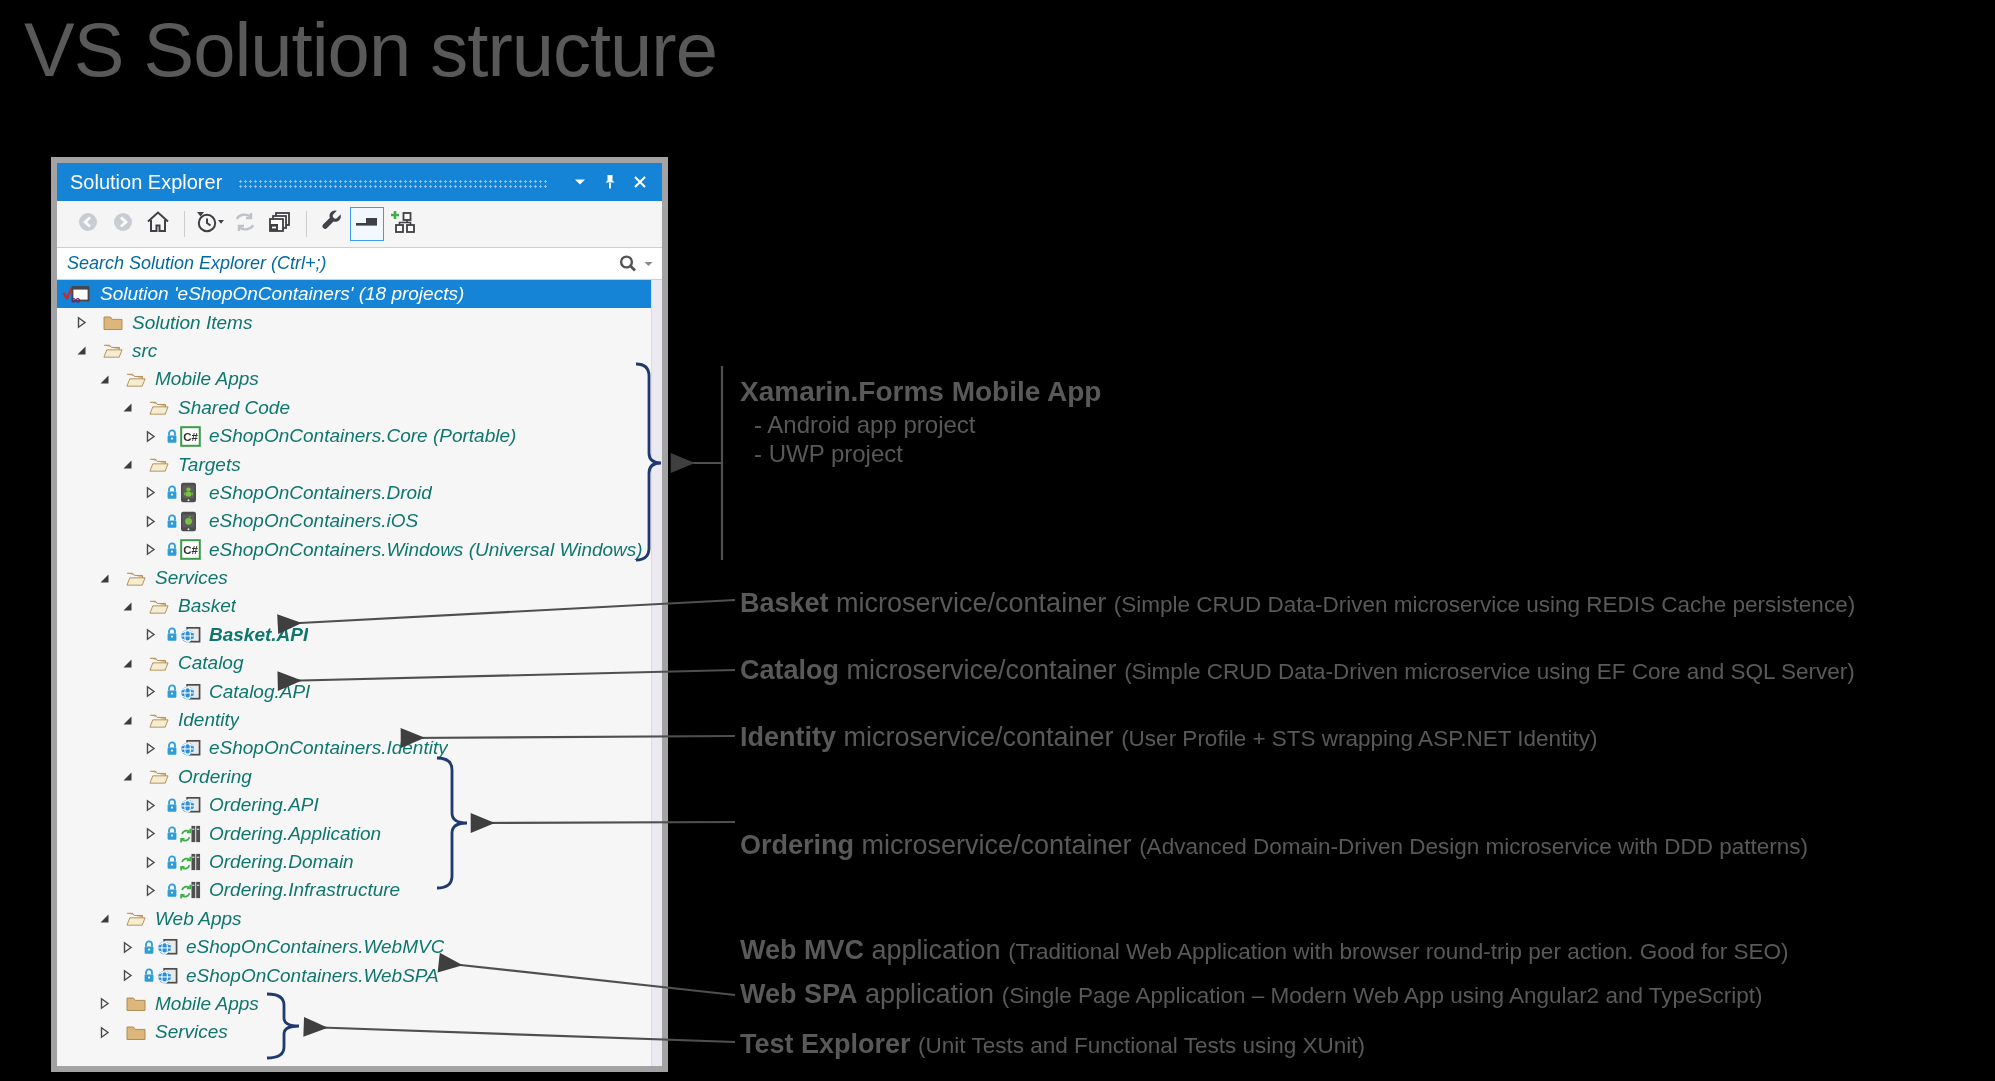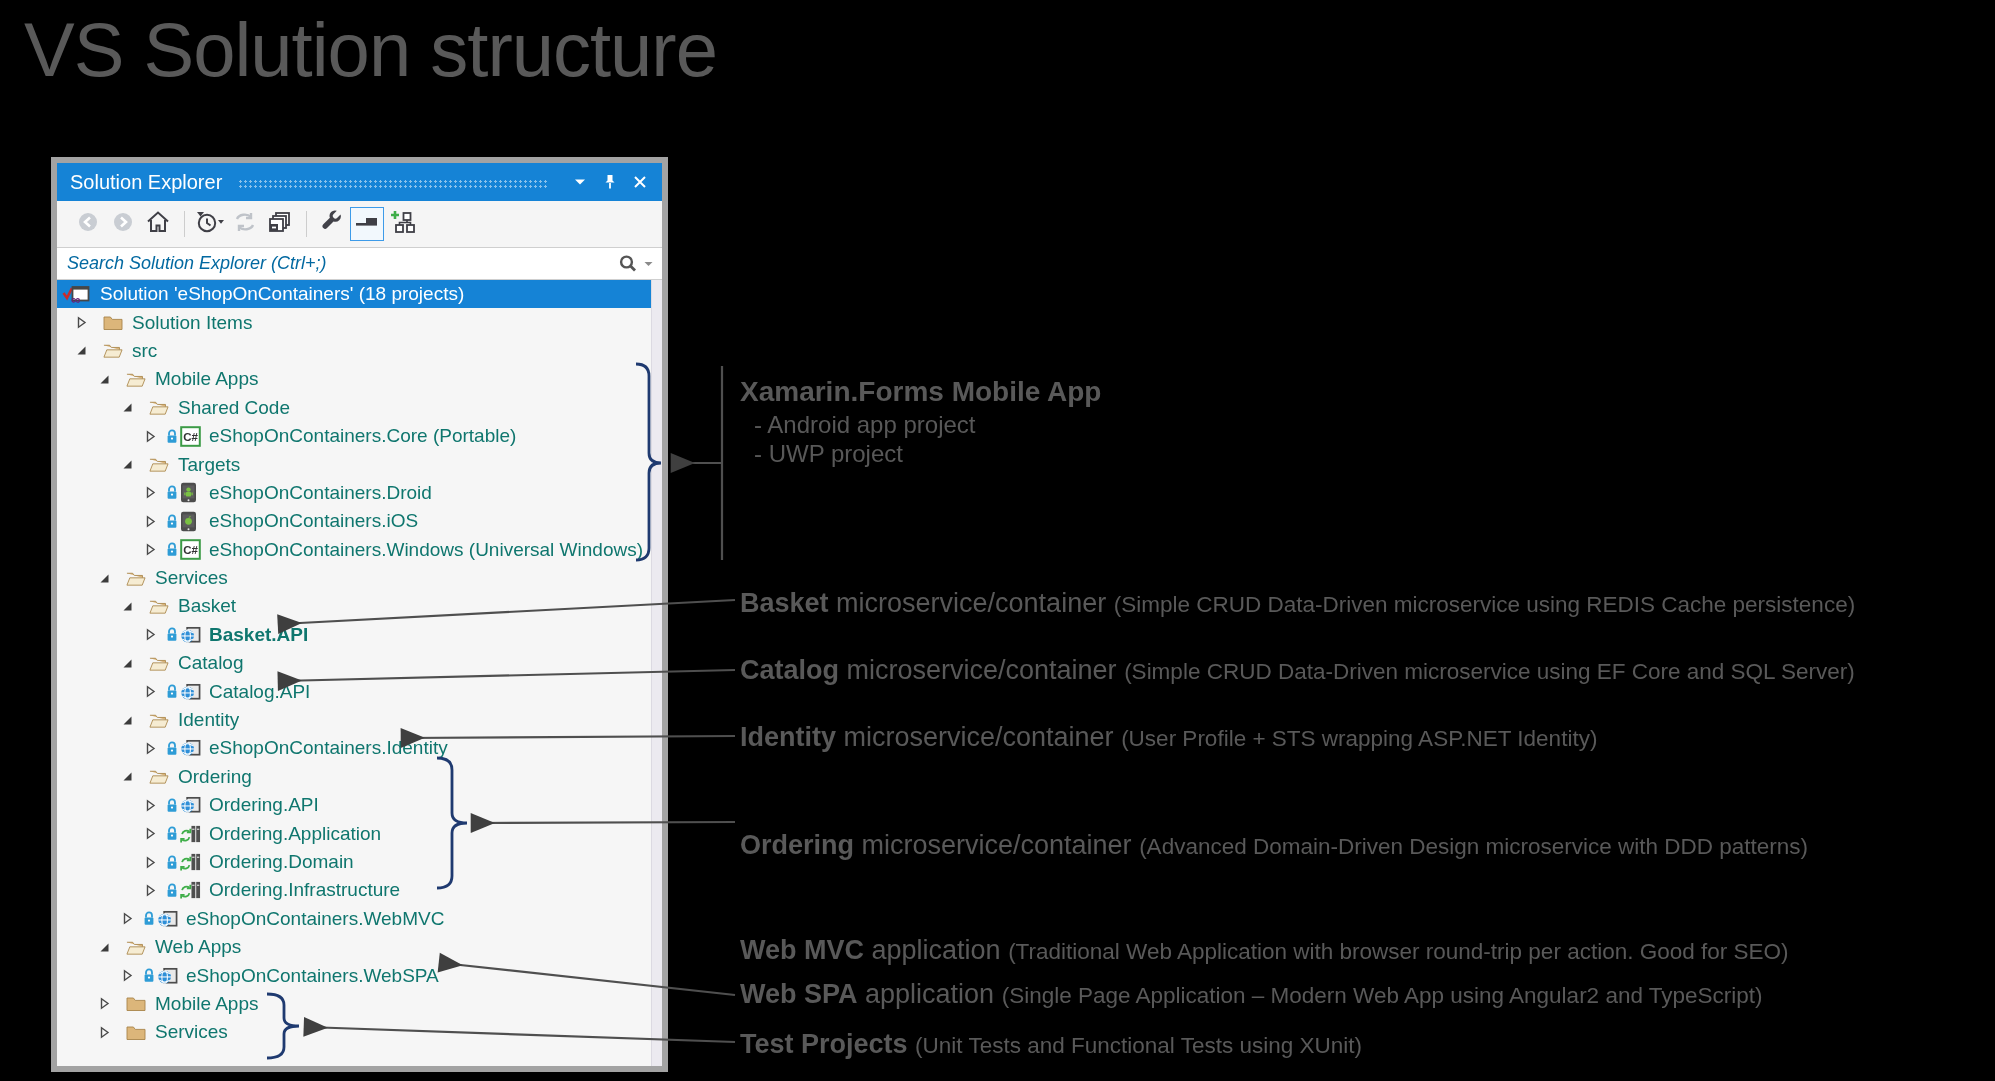--- a/index.html
+++ b/index.html
@@ -37,21 +37,21 @@
   .searchrow .sic{display:flex;align-items:center;}
 
   .tree{flex:1;position:relative;background:#f6f6f6;overflow:hidden;}
   .row{height:28.4px;display:flex;align-items:center;white-space:nowrap;
        font-size:19px;color:#0f766e;}
   .row.sel{background:#1583d6;color:#fff;}
   .row .exp{width:14px;display:inline-flex;justify-content:center;flex:0 0 auto;}
   .row .lock{width:12px;margin:0 2px 0 9px;display:inline-flex;flex:0 0 auto;}
   .row .pico{width:21px;margin-right:8px;display:inline-flex;flex:0 0 auto;}
   .row .fico{width:20px;margin:0 9px 0 15px;display:inline-flex;flex:0 0 auto;}
-  .row .lbl{overflow:hidden;}
+  .row .lbl{overflow:hidden;font-style:italic;}
   .row .lbl.b{font-weight:bold;}
   .vscroll{position:absolute;right:0;top:0;bottom:0;width:10px;background:#eceaf0;
            border-left:1px solid #dcdae2;}
 
   
   .ann{position:absolute;left:740px;color:#595959;white-space:nowrap;}
   .ann .h1{font-size:28px;font-weight:bold;line-height:36px;}
   .ann .bullet{font-size:24px;line-height:29.4px;color:#585858;}
   .ann .b{font-size:27px;font-weight:bold;}
   .ann .n{font-size:27px;}
@@ -582,20 +582,34 @@
             <line x1="12.8" y1="5" x2="15.2" y2="5" stroke="#fff" stroke-width="1"></line>
             <line x1="17.8" y1="5" x2="20.2" y2="5" stroke="#fff" stroke-width="1"></line>
             <path d="M2.2 10.2 a4.6 4.6 0 0 1 7.6-2.6" fill="none" stroke="#3fae49" stroke-width="1.9"></path>
             <path d="M10.8 4.6 v3.6 h-3.6" fill="none" stroke="#3fae49" stroke-width="1.9"></path>
             <path d="M9.8 13.2 a4.6 4.6 0 0 1-7.6 2.6" fill="none" stroke="#3fae49" stroke-width="1.9"></path>
             <path d="M1.2 18.8 v-3.6 h3.6" fill="none" stroke="#3fae49" stroke-width="1.9"></path>
           </svg>
         </span>
         <span class="lbl">Ordering.Infrastructure</span>
       </div>
+      <div class="row" style="padding-left: 40px;">
+        <span class="exp">
+          <svg width="13" height="13" viewBox="0 0 13 13">
+            <path d="M10.5 2.5 V10.5 H2.5 Z" fill="#3c3c3c"></path>
+          </svg>
+        </span>
+        <span class="fico">
+          <svg width="21" height="17" viewBox="0 0 21 17">
+            <path d="M1 3 h6 l1.8 2.3 h8.5 v2.5" fill="#dcb67a" stroke="#a8854a" stroke-width="0.9"></path>
+            <path d="M4 7.8 h16 l-3 7.7 H1 Z" fill="#f6ecd2" stroke="#a8854a" stroke-width="0.9"></path>
+          </svg>
+        </span>
+        <span class="lbl">Web Apps</span>
+      </div>
       <div class="row" style="padding-left: 63px;">
         <span class="exp">
           <svg width="13" height="13" viewBox="0 0 13 13">
             <path d="M3.5 1.8 L10 6.5 L3.5 11.2 Z" fill="none" stroke="#4a4a4a" stroke-width="1.4"></path>
           </svg>
         </span>
         <span class="lock">
           <svg width="12" height="15" viewBox="0 0 12 15">
             <path d="M3 6.5 V4.4 a3 3 0 0 1 6 0 V6.5" fill="none" stroke="#2e9cd6" stroke-width="1.8"></path>
             <rect x="1.6" y="6.5" width="8.8" height="7.3" rx="1" fill="#2e9cd6"></rect>
@@ -605,34 +619,20 @@
         <span class="pico">
           <svg width="22" height="20" viewBox="0 0 22 20">
             <rect x="7.5" y="2.5" width="13" height="14.5" fill="#e9e9e9" stroke="#4d4d4d" stroke-width="1.8"></rect>
             <circle cx="8" cy="11" r="6.6" fill="#2e8fd8"></circle>
             <ellipse cx="8" cy="11" rx="2.9" ry="6.6" fill="none" stroke="#fff" stroke-width="1.1"></ellipse>
             <line x1="1.4" y1="11" x2="14.6" y2="11" stroke="#fff" stroke-width="1.1"></line>
             <path d="M2.6 7.6 a9 9 0 0 1 10.8 0 M2.6 14.4 a9 9 0 0 0 10.8 0" fill="none" stroke="#fff" stroke-width="1.1"></path>
           </svg>
         </span>
         <span class="lbl">eShopOnContainers.WebMVC</span>
-      </div>
-      <div class="row" style="padding-left: 40px;">
-        <span class="exp">
-          <svg width="13" height="13" viewBox="0 0 13 13">
-            <path d="M10.5 2.5 V10.5 H2.5 Z" fill="#3c3c3c"></path>
-          </svg>
-        </span>
-        <span class="fico">
-          <svg width="21" height="17" viewBox="0 0 21 17">
-            <path d="M1 3 h6 l1.8 2.3 h8.5 v2.5" fill="#dcb67a" stroke="#a8854a" stroke-width="0.9"></path>
-            <path d="M4 7.8 h16 l-3 7.7 H1 Z" fill="#f6ecd2" stroke="#a8854a" stroke-width="0.9"></path>
-          </svg>
-        </span>
-        <span class="lbl">Web Apps</span>
       </div>
       <div class="row" style="padding-left: 63px;">
         <span class="exp">
           <svg width="13" height="13" viewBox="0 0 13 13">
             <path d="M3.5 1.8 L10 6.5 L3.5 11.2 Z" fill="none" stroke="#4a4a4a" stroke-width="1.4"></path>
           </svg>
         </span>
         <span class="lock">
           <svg width="12" height="15" viewBox="0 0 12 15">
             <path d="M3 6.5 V4.4 a3 3 0 0 1 6 0 V6.5" fill="none" stroke="#2e9cd6" stroke-width="1.8"></path>
@@ -685,21 +685,21 @@
       <div class="h1">Xamarin.Forms Mobile App</div>
       <div class="bullet" style="padding-left:14px">- Android app project</div>
       <div class="bullet" style="padding-left:14px">- UWP project</div>
     </div>
     <div class="ann" style="top: 588px;"><span class="b">Basket</span><span class="n"> microservice/container </span><span class="s">(Simple CRUD Data-Driven microservice using REDIS Cache persistence)</span></div>
     <div class="ann" style="top: 655px;"><span class="b">Catalog</span><span class="n"> microservice/container </span><span class="s">(Simple CRUD Data-Driven microservice using EF Core and SQL Server)</span></div>
     <div class="ann" style="top: 722px;"><span class="b">Identity</span><span class="n"> microservice/container </span><span class="s">(User Profile + STS wrapping ASP.NET Identity)</span></div>
     <div class="ann" style="top: 830px;"><span class="b">Ordering</span><span class="n"> microservice/container </span><span class="s">(Advanced Domain-Driven Design microservice with DDD patterns)</span></div>
     <div class="ann" style="top: 935px;"><span class="b">Web MVC</span><span class="n"> application </span><span class="s">(Traditional Web Application with browser round-trip per action. Good for SEO)</span></div>
     <div class="ann" style="top: 979px;"><span class="b">Web SPA</span><span class="n"> application </span><span class="s">(Single Page Application – Modern Web App using Angular2 and TypeScript)</span></div>
-    <div class="ann" style="top: 1029px;"><span class="b">Test Projects</span><span class="n"> </span><span class="s">(Unit Tests and Functional Tests using XUnit)</span></div>
+    <div class="ann" style="top: 1029px;"><span class="b">Test Explorer</span><span class="n"> </span><span class="s">(Unit Tests and Functional Tests using XUnit)</span></div>
   </div>
 
 <svg class="overlay" width="1995" height="1081" viewBox="0 0 1995 1081">
   <defs>
     <marker id="ah" markerWidth="12" markerHeight="10" refX="10" refY="5" orient="auto">
       <path d="M11.5 0.5 L0.5 5 L11.5 9.5 Z" fill="#3f3f3f"></path>
     </marker>
   </defs>
 
   <line x1="722" y1="366" x2="722" y2="560" stroke="#4f4f4f" stroke-width="2.2"></line>

